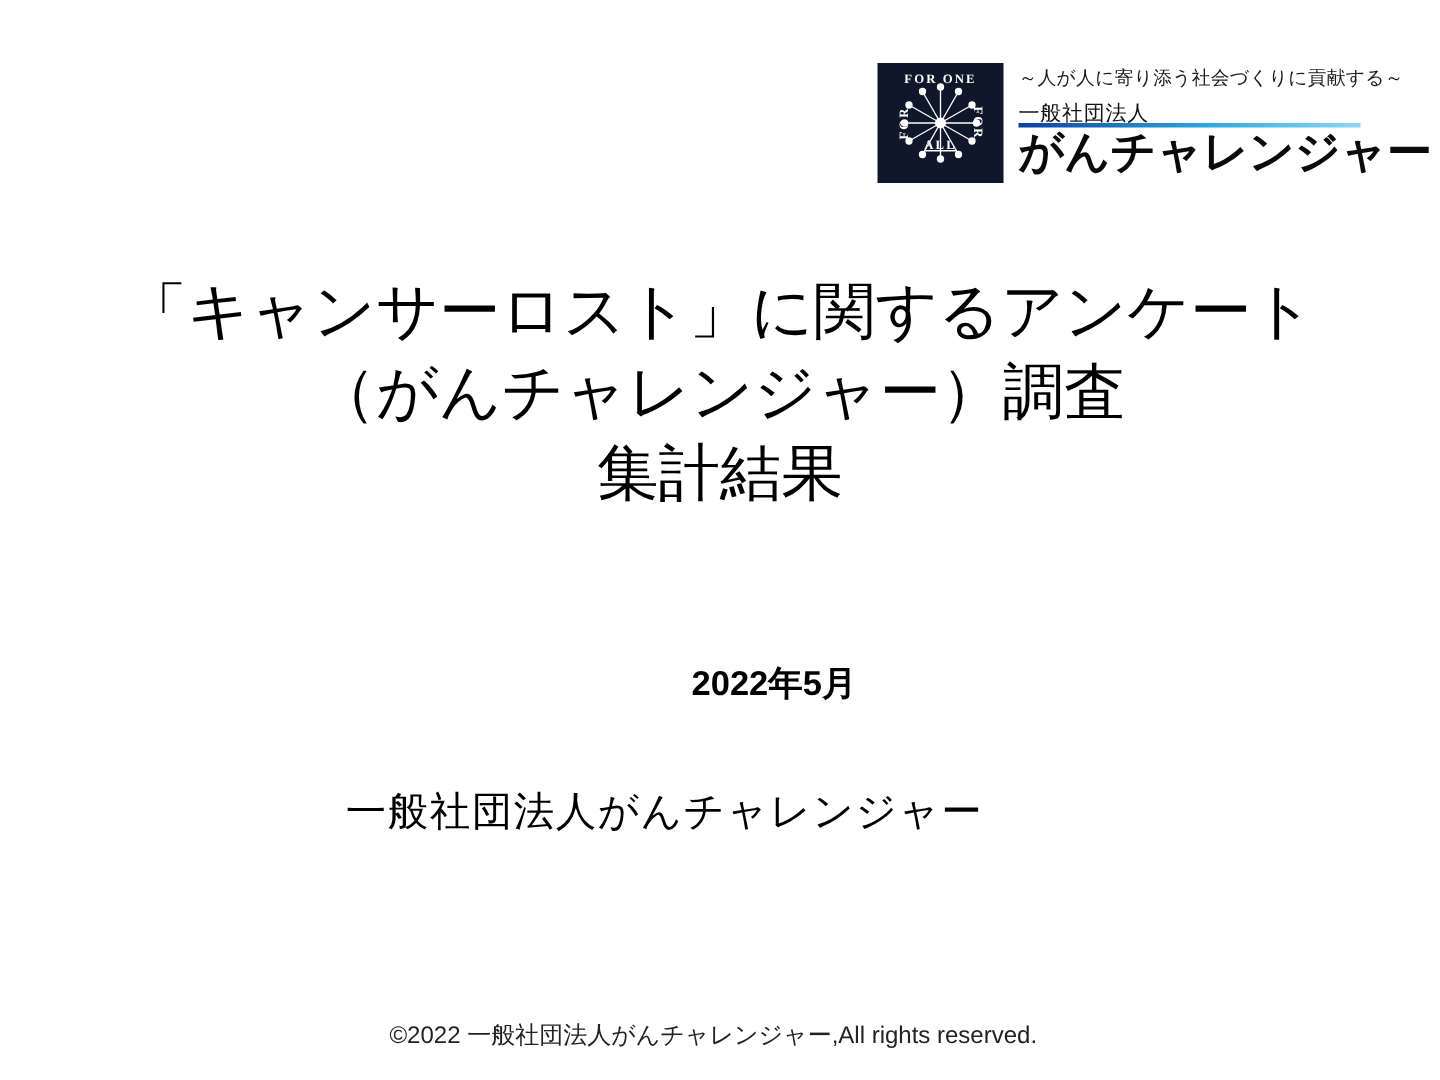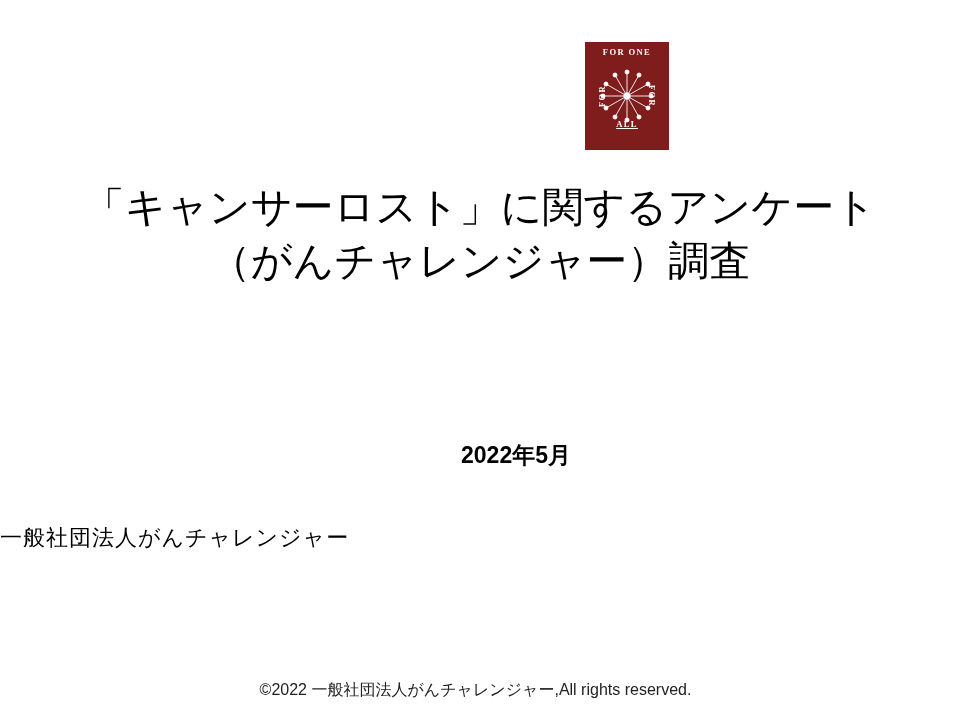--- a/index.html
+++ b/index.html
@@ -21,22 +21,22 @@
     position: absolute;
     top: 42px;
     left: 585px;
     width: 330px;
     height: 96px;
     display: flex;
     align-items: flex-start;
   }
   .logo-mark {
     width: 84px;
-    height: 108px;
-    background: #7f1d1d;
+    height: 80px;
+    background: #0f172a;
     position: relative;
     flex: none;
     overflow: hidden;
   }
   .logo-mark .rt {
     position: absolute;
     white-space: nowrap;
     font-family: "Liberation Serif", serif;
     font-weight: bold;
     color: #ffffff;
@@ -131,22 +131,22 @@
     color: #000000;
     margin-left: 36px;
   }
 
   
   .org {
     position: absolute;
     top: 523px;
     left: 0;
     width: 886px;
-    text-align: left;
-    font-size: 22px;
+    text-align: center;
+    font-size: 27px;
     color: #000000;
     letter-spacing: 1px;
   }
 
   
   .footer {
     position: absolute;
     top: 680px;
     left: 0;
     width: 951px;
@@ -187,24 +187,31 @@
         <circle cx="41" cy="50" r="2" fill="#ffffff"></circle>
         <circle cx="29" cy="53" r="2" fill="#ffffff"></circle>
         <circle cx="17" cy="50" r="2" fill="#ffffff"></circle>
         <circle cx="8" cy="41" r="2" fill="#ffffff"></circle>
         <circle cx="5" cy="29" r="2" fill="#ffffff"></circle>
         <circle cx="8" cy="17" r="2" fill="#ffffff"></circle>
         <circle cx="17" cy="8" r="2" fill="#ffffff"></circle>
       </g>
     </svg>
   </div>
+  <div class="logo-text">
+    <div class="logo-tagline">～人が人に寄り添う社会づくりに貢献する～</div>
+    <div class="logo-corp">一般社団法人</div>
+    <div class="logo-name">がんチャレンジャー</div>
+    <div class="logo-rule"></div>
+  </div>
 </div>
 
 <div class="title">
   <span class="ln">「キャンサーロスト」に関するアンケート</span>
   <span class="ln">（がんチャレンジャー）調査</span>
+  <span class="ln">集計結果</span>
 </div>
 
 <div class="date">2022年5月</div>
 
 <div class="org">一般社団法人がんチャレンジャー</div>
 
 <div class="footer">©2022 一般社団法人がんチャレンジャー,All rights reserved.</div>
 
 </body></html>

